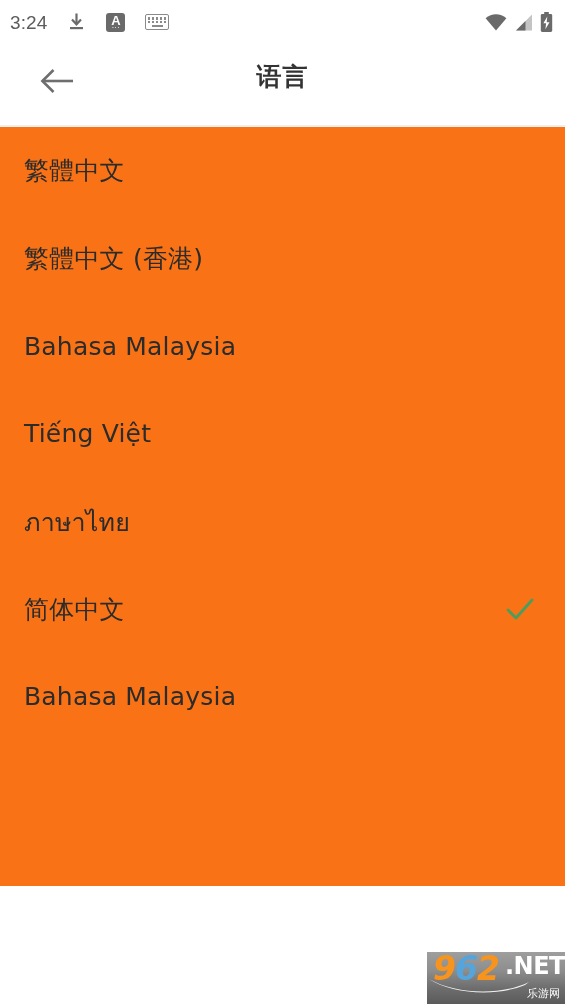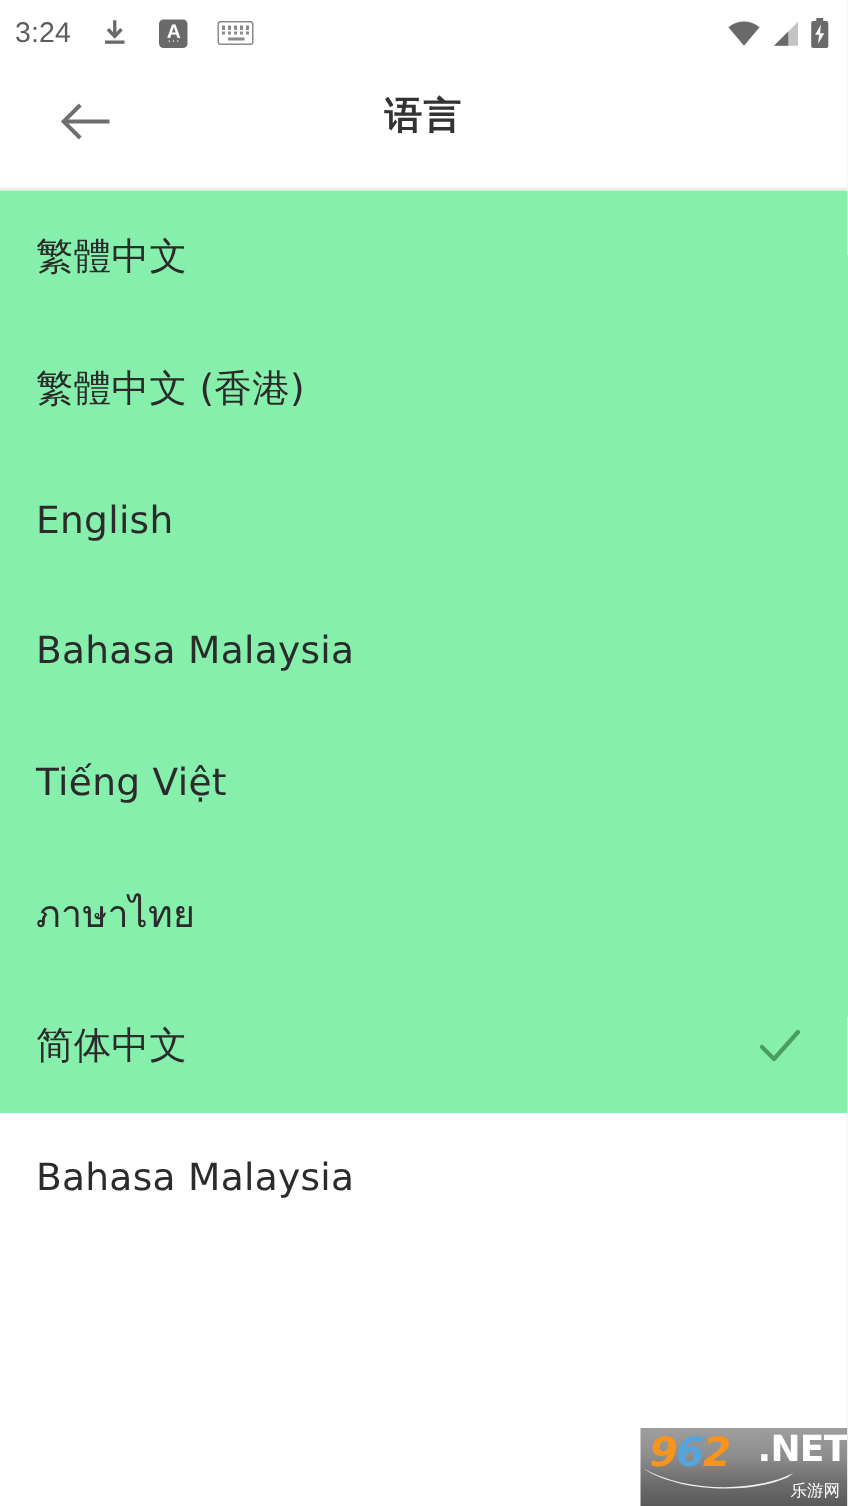--- a/index.html
+++ b/index.html
@@ -145,22 +145,22 @@
     width: 565px;
     height: 2px;
     background: linear-gradient(to bottom, #f2f2f2 0%, #e9e9e9 60%, #ffffff 100%);
   }
 
   
   .lang-list {
     position: absolute;
     top: 127px; left: 0;
     width: 565px;
-    height: 615px;
-    background: #86efac;
+    height: 759px;
+    background: #f97316;
   }
   .lang-row {
     position: relative;
     height: 87.7px;
     display: flex;
     align-items: center;
     padding: 0 28px 0 24px;
     box-sizing: border-box;
     cursor: pointer;
   }
@@ -188,21 +188,21 @@
     width: 138px;
     height: 52px;
     background: linear-gradient(180deg, #9e9e9e 0%, #8e8e8e 35%, #6d6d6d 70%, #5a5a5a 100%);
     overflow: hidden;
     pointer-events: none;
   }
   .wm-962 {
     position: absolute;
     left: 6px;
     top: 0px;
-    font-size: 27px;
+    font-size: 33px;
     font-weight: bold;
     font-style: italic;
     font-family: "DejaVu Sans", "Liberation Sans", sans-serif;
     letter-spacing: -1px;
     line-height: 34px;
   }
   .wm-9, .wm-2 { color: #F7941E; }
   .wm-6 { color: #55A5DC; }
   .wm-dotnet {
     position: absolute;
@@ -308,24 +308,20 @@
     <div class="lang-row">
       <span class="lang-label">繁體中文</span>
 
     </div>
 
     <div class="lang-row">
       <span class="lang-label">繁體中文 (香港)</span>
 
     </div>
 
-    <div class="lang-row">
-      <span class="lang-label">English</span>
-
-    </div>
 
     <div class="lang-row">
       <span class="lang-label">Bahasa Malaysia</span>
 
     </div>
 
     <div class="lang-row">
       <span class="lang-label">Tiếng Việt</span>
 
     </div>

